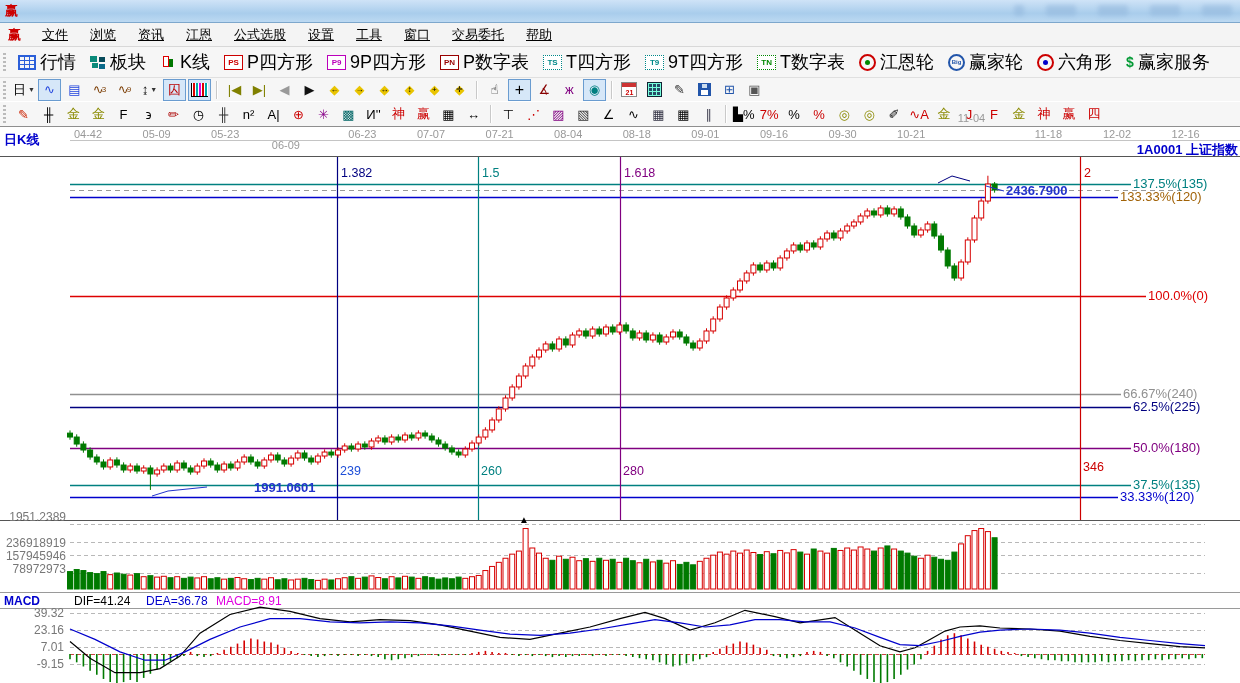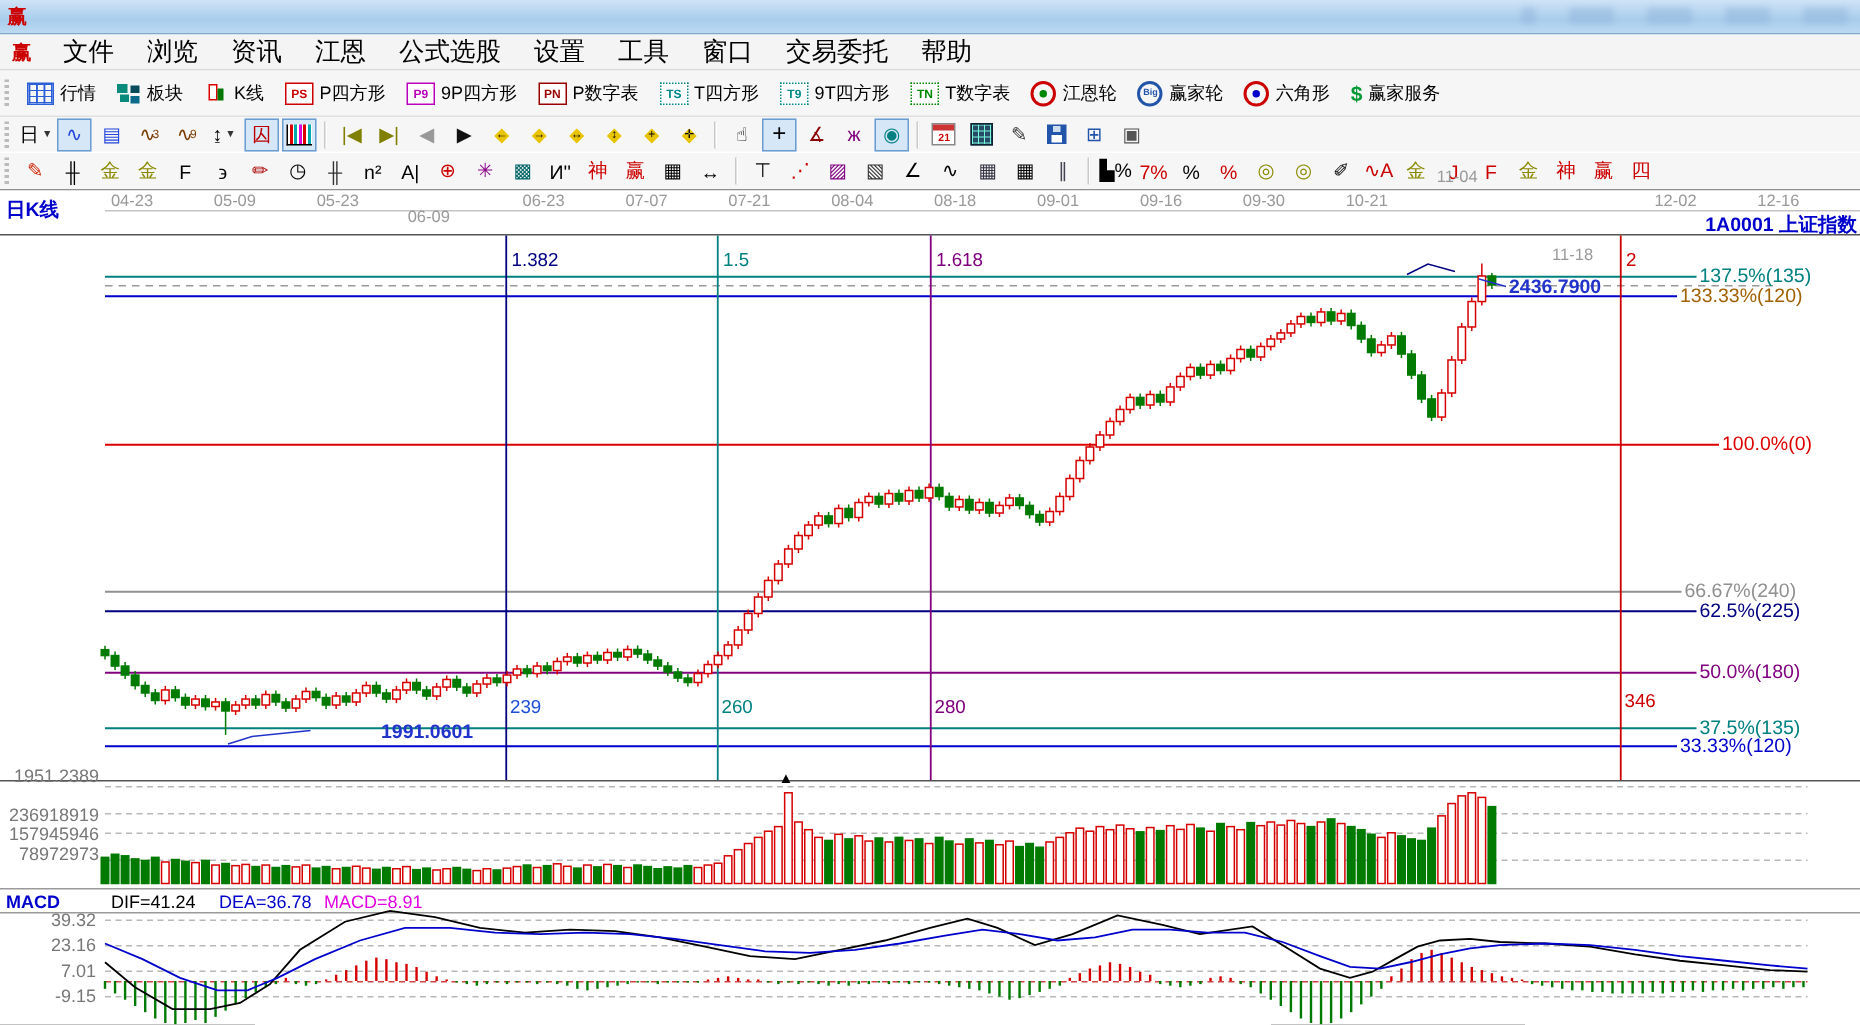--- a/index.html
+++ b/index.html
@@ -11,31 +11,31 @@
     display:flex;align-items:center;}
   #titlebar .logo{color:#c00;font-weight:bold;font-size:13px;margin:0 6px 0 5px;}
   #titlebar .ttl{font-size:12px;color:#111;}
   #ghosts{position:absolute;right:8px;top:5px;display:flex;gap:22px;}
   .ghost{width:30px;height:11px;background:#8fb4da;opacity:.5;border-radius:2px;filter:blur(2px);}
   .ghost.sm{width:10px;}
   
   #menubar{position:absolute;left:0;top:23px;width:1240px;height:23px;background:#f4f4f4;
     border-bottom:1px solid #d8d8d8;display:flex;align-items:center;}
   #menubar .logo{color:#c00;font-weight:bold;font-size:13px;margin:0 10px 0 8px;}
-  .menu-item{padding:3px 11px;font-size:17px;cursor:default;}
+  .menu-item{padding:3px 11px;font-size:13px;cursor:default;text-decoration:underline;}
   
   .toolbar{position:absolute;left:0;width:1240px;background:#f6f6f6;display:flex;align-items:center;}
   #tb1{top:47px;height:30px;border-bottom:1px solid #e0e0e0;}
   #tb2{top:78px;height:23px;}
   #tb3{top:102px;height:24px;border-bottom:1px solid #8f8f8f;}
   .grip{width:3px;height:18px;margin:0 5px 0 3px;
     background:repeating-linear-gradient(#bbb 0 2px,#f6f6f6 2px 4px);}
   .sep{width:1px;height:18px;background:#c9c9c9;border-right:1px solid #fff;margin:0 4px;}
   .tb1-item{display:flex;align-items:center;gap:4px;padding:3px 7px;cursor:default;}
-  .tb1-item .lbl{font-size:12px;}
+  .tb1-item .lbl{font-size:18px;}
   .tb-btn{min-width:21px;height:20px;display:flex;align-items:center;justify-content:center;
     margin:0 1px;border:1px solid transparent;font-size:13px;position:relative;cursor:default;}
   .tb-btn.act{border:1px solid #6a9cd0;background:#d6e7f8;}
   .tb-btn .dd{font-size:7px;color:#333;margin-left:2px;}
   .tb-btn .sub{font-size:8px;margin-left:-2px;}
   .tb-btn .ov{position:absolute;font-size:8px;color:#000;left:50%;top:50%;transform:translate(-50%,-52%);}
   
   .badge{width:17px;height:13px;font:bold 8px "Liberation Sans",sans-serif;
     display:flex;align-items:center;justify-content:center;background:#fff;}
   .icon-grid{width:16px;height:13px;border:1px solid #2b5fd9;
@@ -1012,35 +1012,35 @@
       <line x1="1202.3" y1="654" x2="1202.3" y2="658.16" stroke="#007a00" stroke-width="1.6"></line>
       <polyline points="70,641.5 90,658.2 115,672.7 140,672.7 160,668.6 180,656.1 200,633.2 230,614.5 260,607.2 290,611.4 320,618.6 350,621.8 380,619.7 410,620.7 440,624.9 470,631.1 500,637.4 530,639.4 560,633.2 590,627.0 620,618.6 645,612.4 665,618.6 690,630.1 715,622.8 745,610.3 775,616.6 800,622.8 835,617.6 860,633.2 880,645.7 900,651.9 915,647.8 930,639.4 945,631.1 960,627.0 980,625.9 1000,628.0 1030,629.0 1060,631.1 1090,636.3 1120,640.5 1150,643.6 1180,646.7 1205,647.8" fill="none" stroke="#000" stroke-width="1.2"></polyline>
       <polyline points="70,629.0 95,639.4 120,651.9 145,660.2 165,660.2 185,651.9 210,639.4 240,627.0 270,618.6 300,618.6 330,621.8 360,622.8 390,621.8 420,622.8 450,625.9 480,630.1 510,634.2 540,635.3 570,633.2 600,629.0 630,623.8 655,619.7 680,622.8 705,627.0 730,624.9 755,619.7 780,619.7 805,621.8 830,621.8 855,628.0 880,637.4 900,644.6 920,645.7 940,641.5 960,636.3 980,632.2 1000,630.1 1030,629.0 1060,630.1 1090,633.2 1120,637.4 1150,640.5 1180,643.6 1205,645.7" fill="none" stroke="#0000cc" stroke-width="1.2"></polyline>
       <polyline points="152,496 168,491 207,487" fill="none" stroke="#2233cc"></polyline>
       <polyline points="938,183 952,176 970,181" fill="none" stroke="#000080"></polyline>
       <polyline points="986,186 1004,191" fill="none" stroke="#2233cc"></polyline>
     </svg>
   <div id="labels">
       <div class="clab" style="left: 4px; top: 131px; color: rgb(0, 0, 204); font-weight: bold; font-size: 13px;">日K线</div>
       <div class="clab" style="right: 2px; top: 141px; color: rgb(0, 0, 204); font-weight: bold; font-size: 13px;">1A0001 上证指数</div>
-      <div class="clab" style="left: 66px; top: 128px; width: 44px; text-align: center; color: rgb(153, 153, 153); font-size: 11px;">04-23</div>
+      <div class="clab" style="left: 66px; top: 128px; width: 44px; text-align: center; color: rgb(153, 153, 153); font-size: 11px;">04-42</div>
       <div class="clab" style="left: 134.6px; top: 128px; width: 44px; text-align: center; color: rgb(153, 153, 153); font-size: 11px;">05-09</div>
       <div class="clab" style="left: 203.2px; top: 128px; width: 44px; text-align: center; color: rgb(153, 153, 153); font-size: 11px;">05-23</div>
       <div class="clab" style="left: 271.8px; top: 139px; width: 44px; color: rgb(153, 153, 153); font-size: 11px;">06-09</div>
       <div class="clab" style="left: 340.4px; top: 128px; width: 44px; text-align: center; color: rgb(153, 153, 153); font-size: 11px;">06-23</div>
       <div class="clab" style="left: 409px; top: 128px; width: 44px; text-align: center; color: rgb(153, 153, 153); font-size: 11px;">07-07</div>
       <div class="clab" style="left: 477.6px; top: 128px; width: 44px; text-align: center; color: rgb(153, 153, 153); font-size: 11px;">07-21</div>
       <div class="clab" style="left: 546.2px; top: 128px; width: 44px; text-align: center; color: rgb(153, 153, 153); font-size: 11px;">08-04</div>
       <div class="clab" style="left: 614.8px; top: 128px; width: 44px; text-align: center; color: rgb(153, 153, 153); font-size: 11px;">08-18</div>
       <div class="clab" style="left: 683.4px; top: 128px; width: 44px; text-align: center; color: rgb(153, 153, 153); font-size: 11px;">09-01</div>
       <div class="clab" style="left: 752px; top: 128px; width: 44px; text-align: center; color: rgb(153, 153, 153); font-size: 11px;">09-16</div>
       <div class="clab" style="left: 820.6px; top: 128px; width: 44px; text-align: center; color: rgb(153, 153, 153); font-size: 11px;">09-30</div>
       <div class="clab" style="left: 889.2px; top: 128px; width: 44px; text-align: center; color: rgb(153, 153, 153); font-size: 11px;">10-21</div>
       <div class="clab" style="left: 957.8px; top: 112px; width: 44px; text-align: left; color: rgb(153, 153, 153); font-size: 11px;">11-04</div>
-      <div class="clab" style="left: 1026.4px; top: 128px; width: 44px; text-align: center; color: rgb(153, 153, 153); font-size: 11px; margin-top: 36px;">11-18</div>
+      <div class="clab" style="left: 1026.4px; top: 128px; width: 44px; text-align: center; color: rgb(153, 153, 153); font-size: 11px;">11-18</div>
       <div class="clab" style="left: 1095px; top: 128px; width: 44px; text-align: center; color: rgb(153, 153, 153); font-size: 11px;">12-02</div>
       <div class="clab" style="left: 1163.6px; top: 128px; width: 44px; text-align: center; color: rgb(153, 153, 153); font-size: 11px;">12-16</div>
       <div class="clab num" style="left: 1133px; top: 176px; color: rgb(0, 128, 128); font-size: 13px;">137.5%(135)</div>
       <div class="clab num" style="left: 1120px; top: 189px; color: #a16207; font-size: 13px;">133.33%(120)</div>
       <div class="clab num" style="left: 1148px; top: 288px; color: rgb(221, 0, 0); font-size: 13px;">100.0%(0)</div>
       <div class="clab num" style="left: 1123px; top: 386px; color: rgb(144, 144, 144); font-size: 13px;">66.67%(240)</div>
       <div class="clab num" style="left: 1133px; top: 399px; color: rgb(0, 0, 128); font-size: 13px;">62.5%(225)</div>
       <div class="clab num" style="left: 1133px; top: 440px; color: rgb(128, 0, 128); font-size: 13px;">50.0%(180)</div>
       <div class="clab num" style="left: 1133px; top: 477px; color: rgb(0, 128, 128); font-size: 13px;">37.5%(135)</div>
       <div class="clab num" style="left: 1120px; top: 489px; color: rgb(0, 0, 204); font-size: 13px;">33.33%(120)</div>

